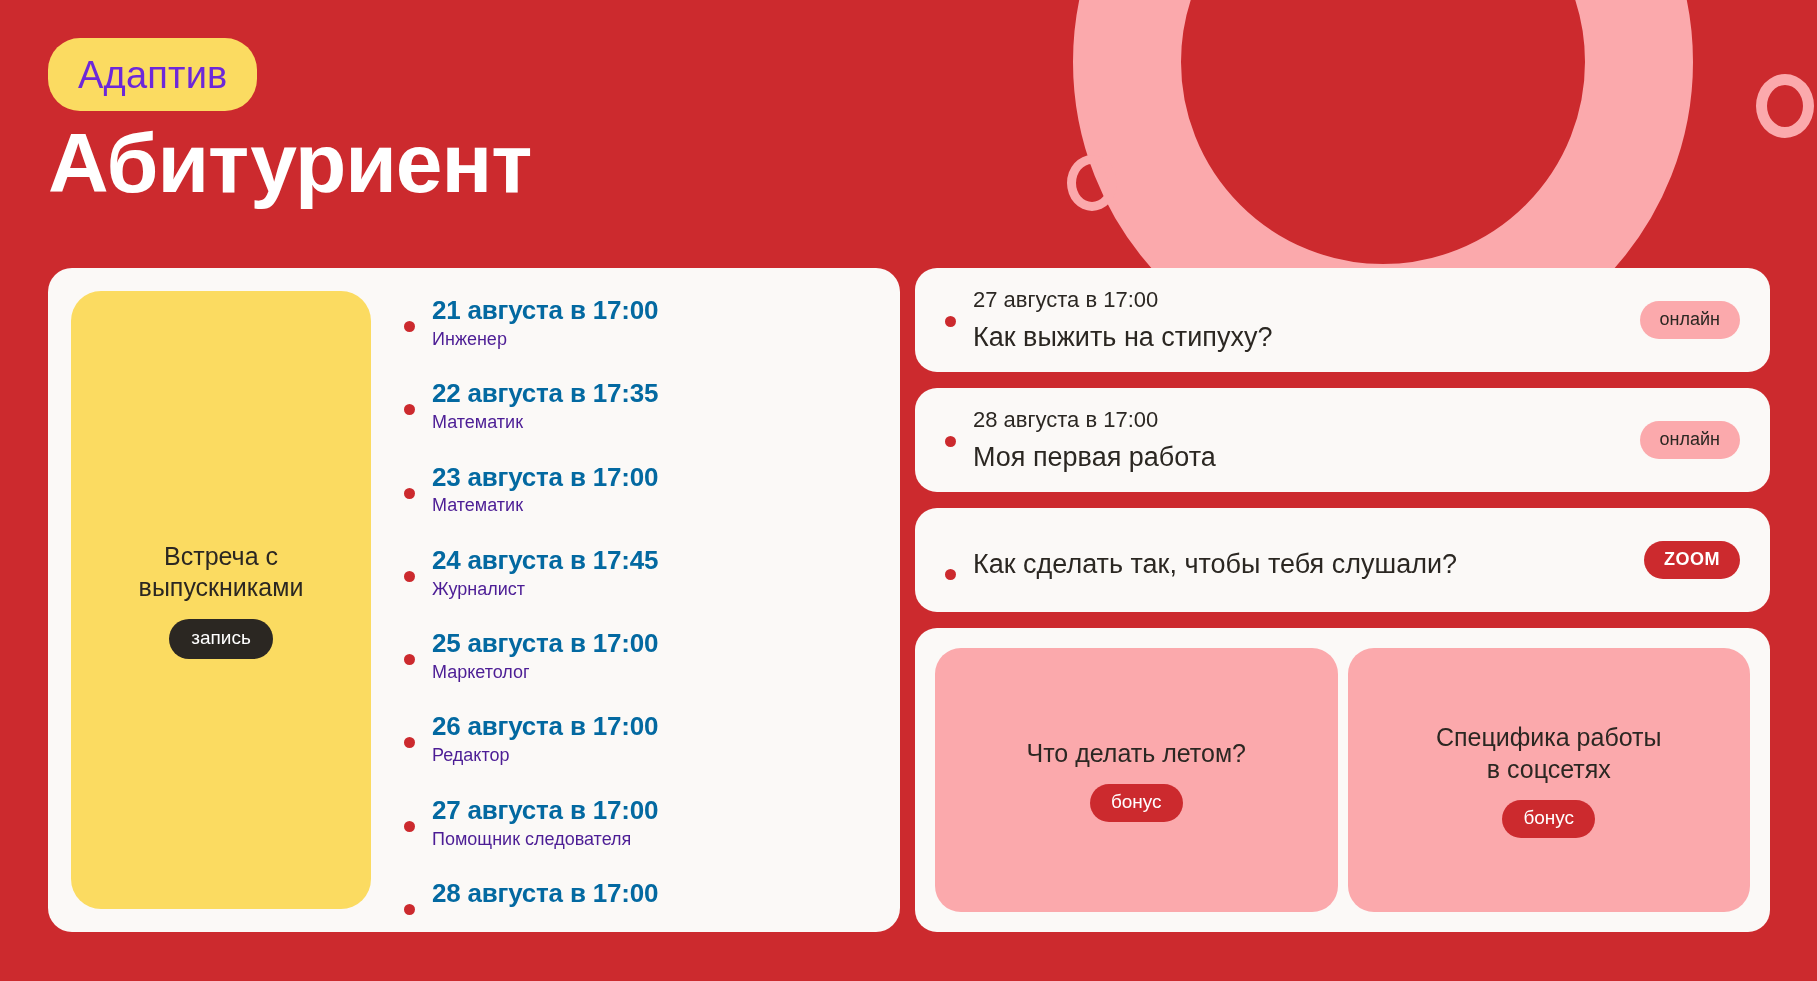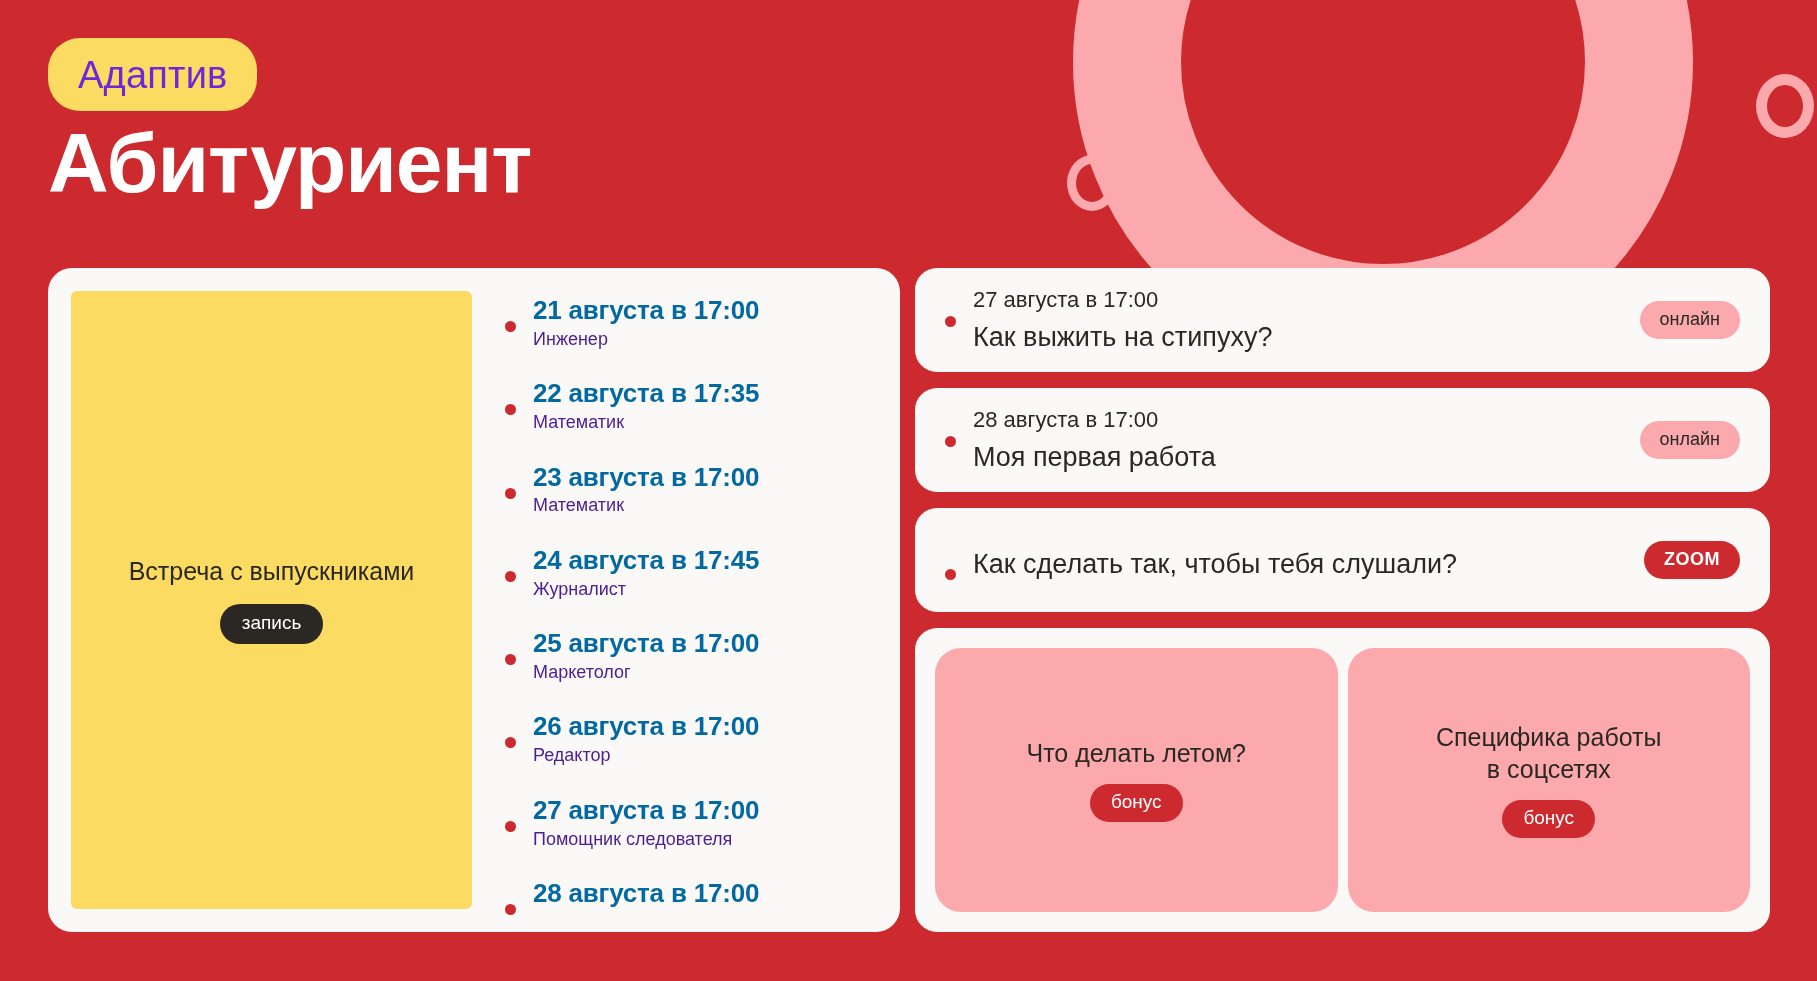--- a/index.html
+++ b/index.html
@@ -100,24 +100,24 @@
     top: 0;
     width: 852px;
     height: 664px;
     background: #FBF9F7;
     border-radius: 24px;
     display: flex;
     padding: 23px;
   }
 
   .yellow-panel {
-    width: 401px;
+    width: 300px;
     flex: none;
     background: #FBDB61;
-    border-radius: 6px;
+    border-radius: 30px;
     display: flex;
     flex-direction: column;
     align-items: center;
     justify-content: center;
   }
 
   .yellow-panel-title {
     color: #2B2722;
     font-size: 25px;
     font-weight: 400;

